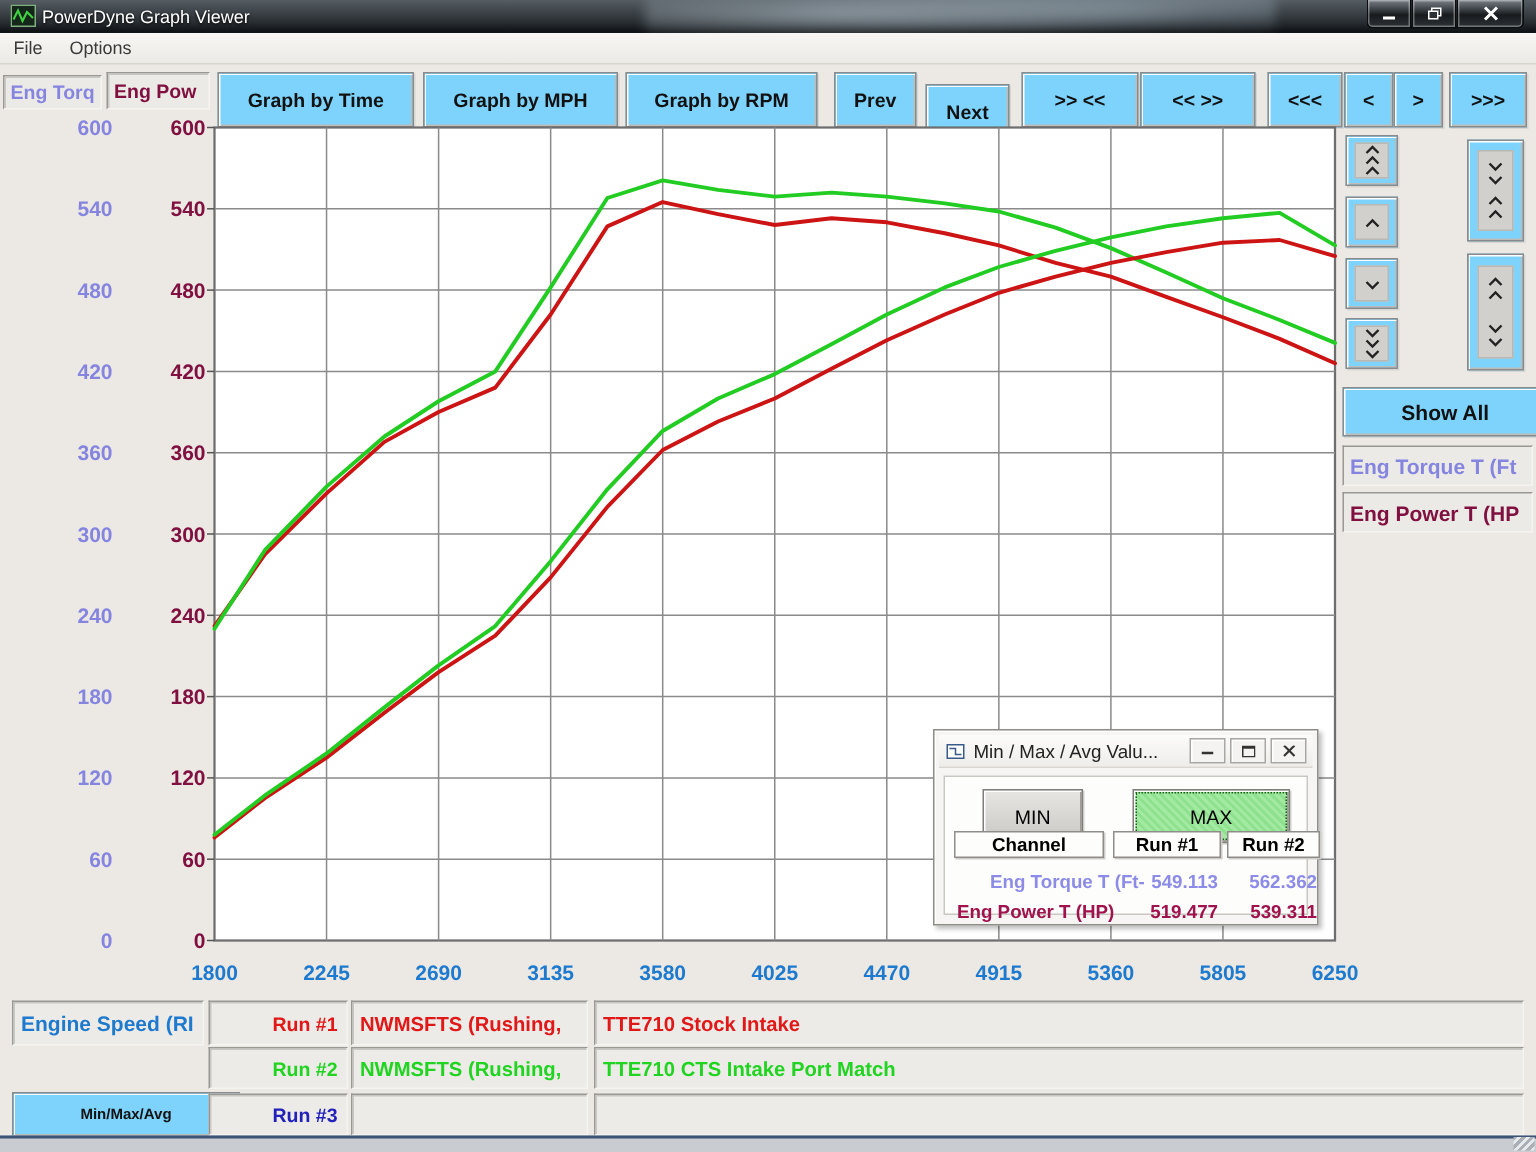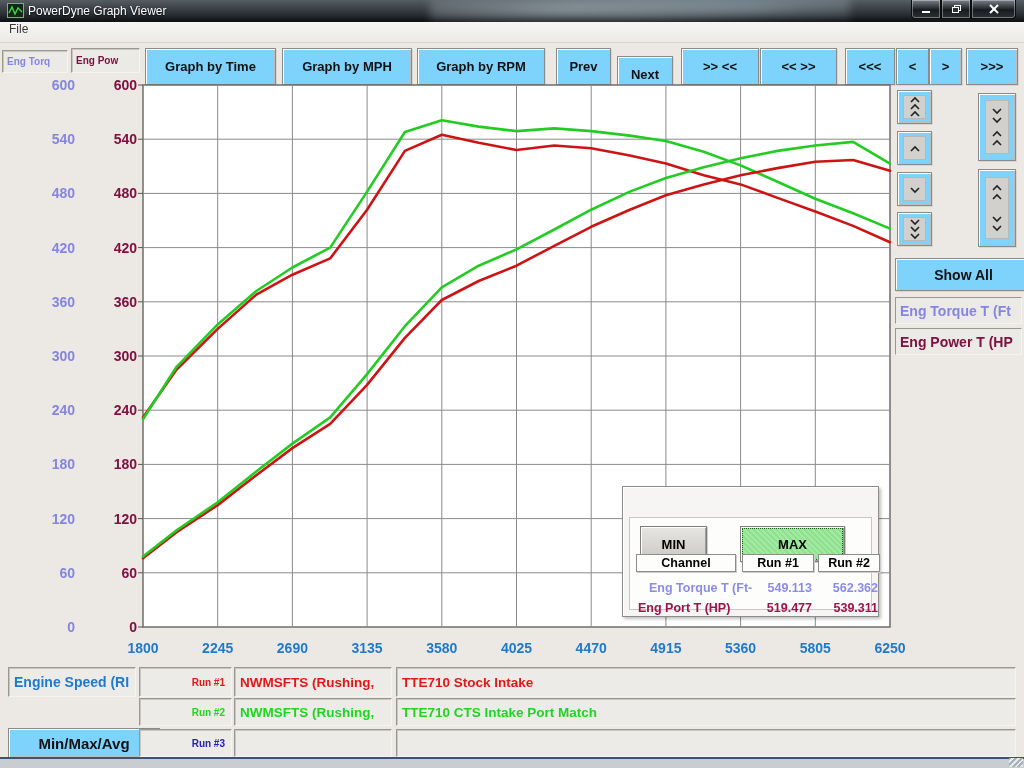--- a/index.html
+++ b/index.html
@@ -20,31 +20,31 @@
   .win-controls { position:absolute; right:8px; top:0; display:flex; }
   .win-btn { width:30px; height:19px; display:flex; align-items:center; justify-content:center;
     background:linear-gradient(180deg,#7a8187 0%,#33383d 40%,#181b1e 55%,#2c3135 100%);
     border:1px solid #0b0c0d; border-top:none; box-shadow:inset 0 0 0 1px rgba(255,255,255,.35); }
   .win-btn.close { width:45px; border-bottom-right-radius:4px; }
   .win-btn.min  { border-bottom-left-radius:4px; }
 
   
   .menubar { position:absolute; left:0; top:22px; width:1024px; height:21px;
     background:linear-gradient(180deg,#f7f6f4,#eceae6); border-bottom:1px solid #d8d5cf;
-    display:flex; align-items:flex-start; padding-left:9px; gap:18px;flex-direction:column; }
+    display:flex; align-items:center; padding-left:9px; gap:18px; }
   .menu-item { font-size:12px; color:#3a3a3a; }
 
   
   .btn { position:absolute; background:#7dd3fc; border:1px solid #8b8b8b;
     box-shadow:inset 1px 1px 0 #ffffff, inset -1px -1px 0 #bdbcb9, 1px 1px 0 #d8d6d2;
     font-weight:bold; font-size:13px; color:#111; display:flex; align-items:center;
     justify-content:center; white-space:nowrap; }
   .inset-box { position:absolute; border:1px solid; border-color:#9a9893 #f5f4f1 #f5f4f1 #9a9893;
     box-shadow:inset 1px 1px 0 #c9c7c2; background:#edebe7; overflow:hidden;
-    display:flex; align-items:center; font-weight:bold; font-size:10px; white-space:nowrap; }
+    display:flex; align-items:center; font-weight:bold; font-size:13px; white-space:nowrap; }
 
   
   .tog-torq { left:2px; top:50px; width:66px; height:23px; padding-left:4px; color:#8585e0; background:#eceae6; }
   .tog-pow  { left:71px; top:48px; width:69px; height:25px; padding-left:4px; color:#801040; background:#eceae6; }
 
   
   #chart-svg { position:absolute; left:0; top:78px; pointer-events:none; z-index:1; }
 
   
   .sq-inner { background:#d2d0cc; border:1px solid #bab8b4; display:flex; flex-direction:column;
@@ -58,39 +58,39 @@
     background:#f6f5f3; border:1px solid #8f8d89;
     box-shadow:inset 1px 1px 0 #ffffff, 2px 2px 3px rgba(0,0,0,.25); }
   .dlg-title { position:absolute; left:3px; top:3px; right:3px; height:22px;
     background:linear-gradient(180deg,#fbfbfa,#efedea); border-bottom:1px solid #d9d6d1;
     display:flex; align-items:center; font-size:12.5px; color:#222; }
   .dlg-ctl { width:24px; height:17px; background:#f4f3f1; border:1px solid #a9a7a3;
     box-shadow:inset 1px 1px 0 #fff; display:flex; align-items:center; justify-content:center;
     margin-left:3px; }
   .dlg-body { position:absolute; left:6px; top:30px; right:6px; bottom:6px;
     background:#fdfdfc; border:1px solid #c9c7c2; }
-  .mm-btn { position:absolute; height:36px; border:1px solid #7f7d79; font-weight:bold; font-size:13px;
+  .mm-btn { position:absolute; height:36px; border:1px solid #7f7d79; font-weight:normal; font-size:13px;
     display:flex; align-items:center; justify-content:center;
-    box-shadow:inset 1px 1px 0 #ffffff, inset -1px -1px 0 #9f9d99, 1px 1px 0 #cfcdc9; }
+    box-shadow:inset 1px 1px 0 #ffffff, inset -1px -1px 0 #9f9d99, 1px 1px 0 #cfcdc9;margin-left:15px; }
   .mm-min { left:10px; top:8px; width:67px; background:linear-gradient(180deg,#e8e6e2,#c9c7c3); }
   .mm-max { left:110px; top:8px; width:105px;
     background:repeating-linear-gradient(45deg,#a2eaa2 0 2px,#8fe08f 2px 4px); outline:1px dotted #1e5c1e; outline-offset:-3px; }
   .hdr-box { position:absolute; top:36px; height:18px; background:#fdfdfc; border:1px solid #8f8d89;
     box-shadow:1px 1px 0 #cfcdc9; font-weight:bold; font-size:12.5px; display:flex;
     align-items:center; justify-content:center; }
   .dlg-row { position:absolute; font-weight:bold; font-size:12.5px; white-space:nowrap; }
   .dlg-val { position:absolute; font-weight:bold; font-size:12.5px; text-align:right; width:70px; }
   .c-torq { color:#8c8ce8; } .c-pow { color:#a0124c; }
 
   
   .leg-run { justify-content:flex-end; padding-right:6px; }
   .leg-txt { padding-left:5px; font-size:13.5px; }
   .r1 { color:#e01818; } .r2 { color:#22d422; } .r3 { color:#2222bb; }
   .eng-speed { color:#1e7ace; font-size:14px; padding-left:5px; }
-  .minmax-btn { left:8px; top:728px; width:152px; height:30px; font-size:15px; }
+  .minmax-btn { left:8px; top:728px; width:152px; height:30px; font-size:10px; }
 
   
   .bottom-strip { position:absolute; left:0; top:757px; width:1024px; height:11px;
     background:#c9ccd0; border-top:2px solid #3c5377; }
   .grip { position:absolute; right:1px; top:758px; width:14px; height:9px;
     background:repeating-linear-gradient(135deg,#aab0b6 0 2px,#e7eaec 2px 4px); }
 
   svg.glyph { display:block; }
 </style>
 </head>
@@ -273,32 +273,58 @@
         </g>
       </svg>
   </div>
 </div>
 
 <div class="btn" style="left:895px; top:258px; width:137px; height:33px; font-size:14px;">Show All</div>
 <div class="chan-label" style="left:895px; top:297px; width:127px; height:27px; color:#8585e0;">Eng Torque T (Ft</div>
 <div class="chan-label" style="left:895px; top:328px; width:127px; height:27px; color:#801040;">Eng Power T (HP</div>
 
 <div class="dialog">
+  <div class="dlg-title">
+    <svg class="glyph" style="margin:0 5px 0 4px;" width="14" height="12">
+      <rect x="1.5" y="1.5" width="11" height="9" fill="#fdfdfd" stroke="#3a5a8a"></rect>
+      <polyline points="3,4 7,4 7,8 11,8" fill="none" stroke="#3a5a8a"></polyline>
+    </svg>
+    <span>Min / Max / Avg Valu...</span>
+    <div style="margin-left:auto; display:flex; padding-right:4px;">
+      <div class="dlg-ctl">
+        <svg class="glyph" width="8" height="7">
+            <line x1="0" y1="5" x2="8" y2="5" stroke="#333" stroke-width="1.6"></line>
+          </svg>
+      </div>
+      <div class="dlg-ctl">
+        <svg class="glyph" width="9" height="8">
+            <rect x="0.5" y="0.5" width="8" height="7" fill="none" stroke="#333"></rect>
+            <line x1="0.5" y1="1.5" x2="8.5" y2="1.5" stroke="#333" stroke-width="1.4"></line>
+          </svg>
+      </div>
+      <div class="dlg-ctl">
+        <svg class="glyph" width="9" height="8">
+            <line x1="1" y1="0" x2="8" y2="7" stroke="#333" stroke-width="1.4"></line>
+            <line x1="8" y1="0" x2="1" y2="7" stroke="#333" stroke-width="1.4"></line>
+          </svg>
+      </div>
+    </div>
+  </div>
   <div class="dlg-body">
     <div class="mm-btn mm-min">MIN</div>
     <div class="mm-btn mm-max">MAX</div>
     <div class="hdr-box" style="left:6px; width:100px;">Channel</div>
     <div class="hdr-box" style="left:112px; width:72px;">Run #1</div>
     <div class="hdr-box" style="left:188px; width:62px;">Run #2</div>
 
-    <div class="dlg-row c-torq" style="left:0; top:63px;padding-left:19px;">Eng Torque T (Ft-</div>
+    <div class="dlg-row c-torq" style="left:11px; top:63px;padding-left:19px;">Eng Torque T (Ft-</div>
     <div class="dlg-val c-torq" style="left:112px; top:63px;">549.113</div>
     <div class="dlg-val c-torq" style="left:178px; top:63px;">562.362</div>
 
-    <div class="dlg-row c-pow" style="left:8px; top:83px;">Eng Port T (HP)</div>
+    <div class="dlg-row c-pow" style="left:8px; top:83px;">Eng Power T (HP)</div>
     <div class="dlg-val c-pow" style="left:112px; top:83px;">519.477</div>
     <div class="dlg-val c-pow" style="left:178px; top:83px;">539.311</div>
   </div>
 </div>
 
 <div class="inset-box eng-speed" style="left:8px; top:667px; width:128px; height:30px;">Engine Speed (RI</div>
 
 <div class="inset-box leg-run r1" style="left:139px; top:667px; width:93px; height:30px;">Run #1</div>
 <div class="inset-box leg-txt r1" style="left:234px; top:667px; width:158px; height:30px;">NWMSFTS (Rushing,</div>
 <div class="inset-box leg-txt r1" style="left:396px; top:667px; width:620px; height:30px;">TTE710 Stock Intake</div>

